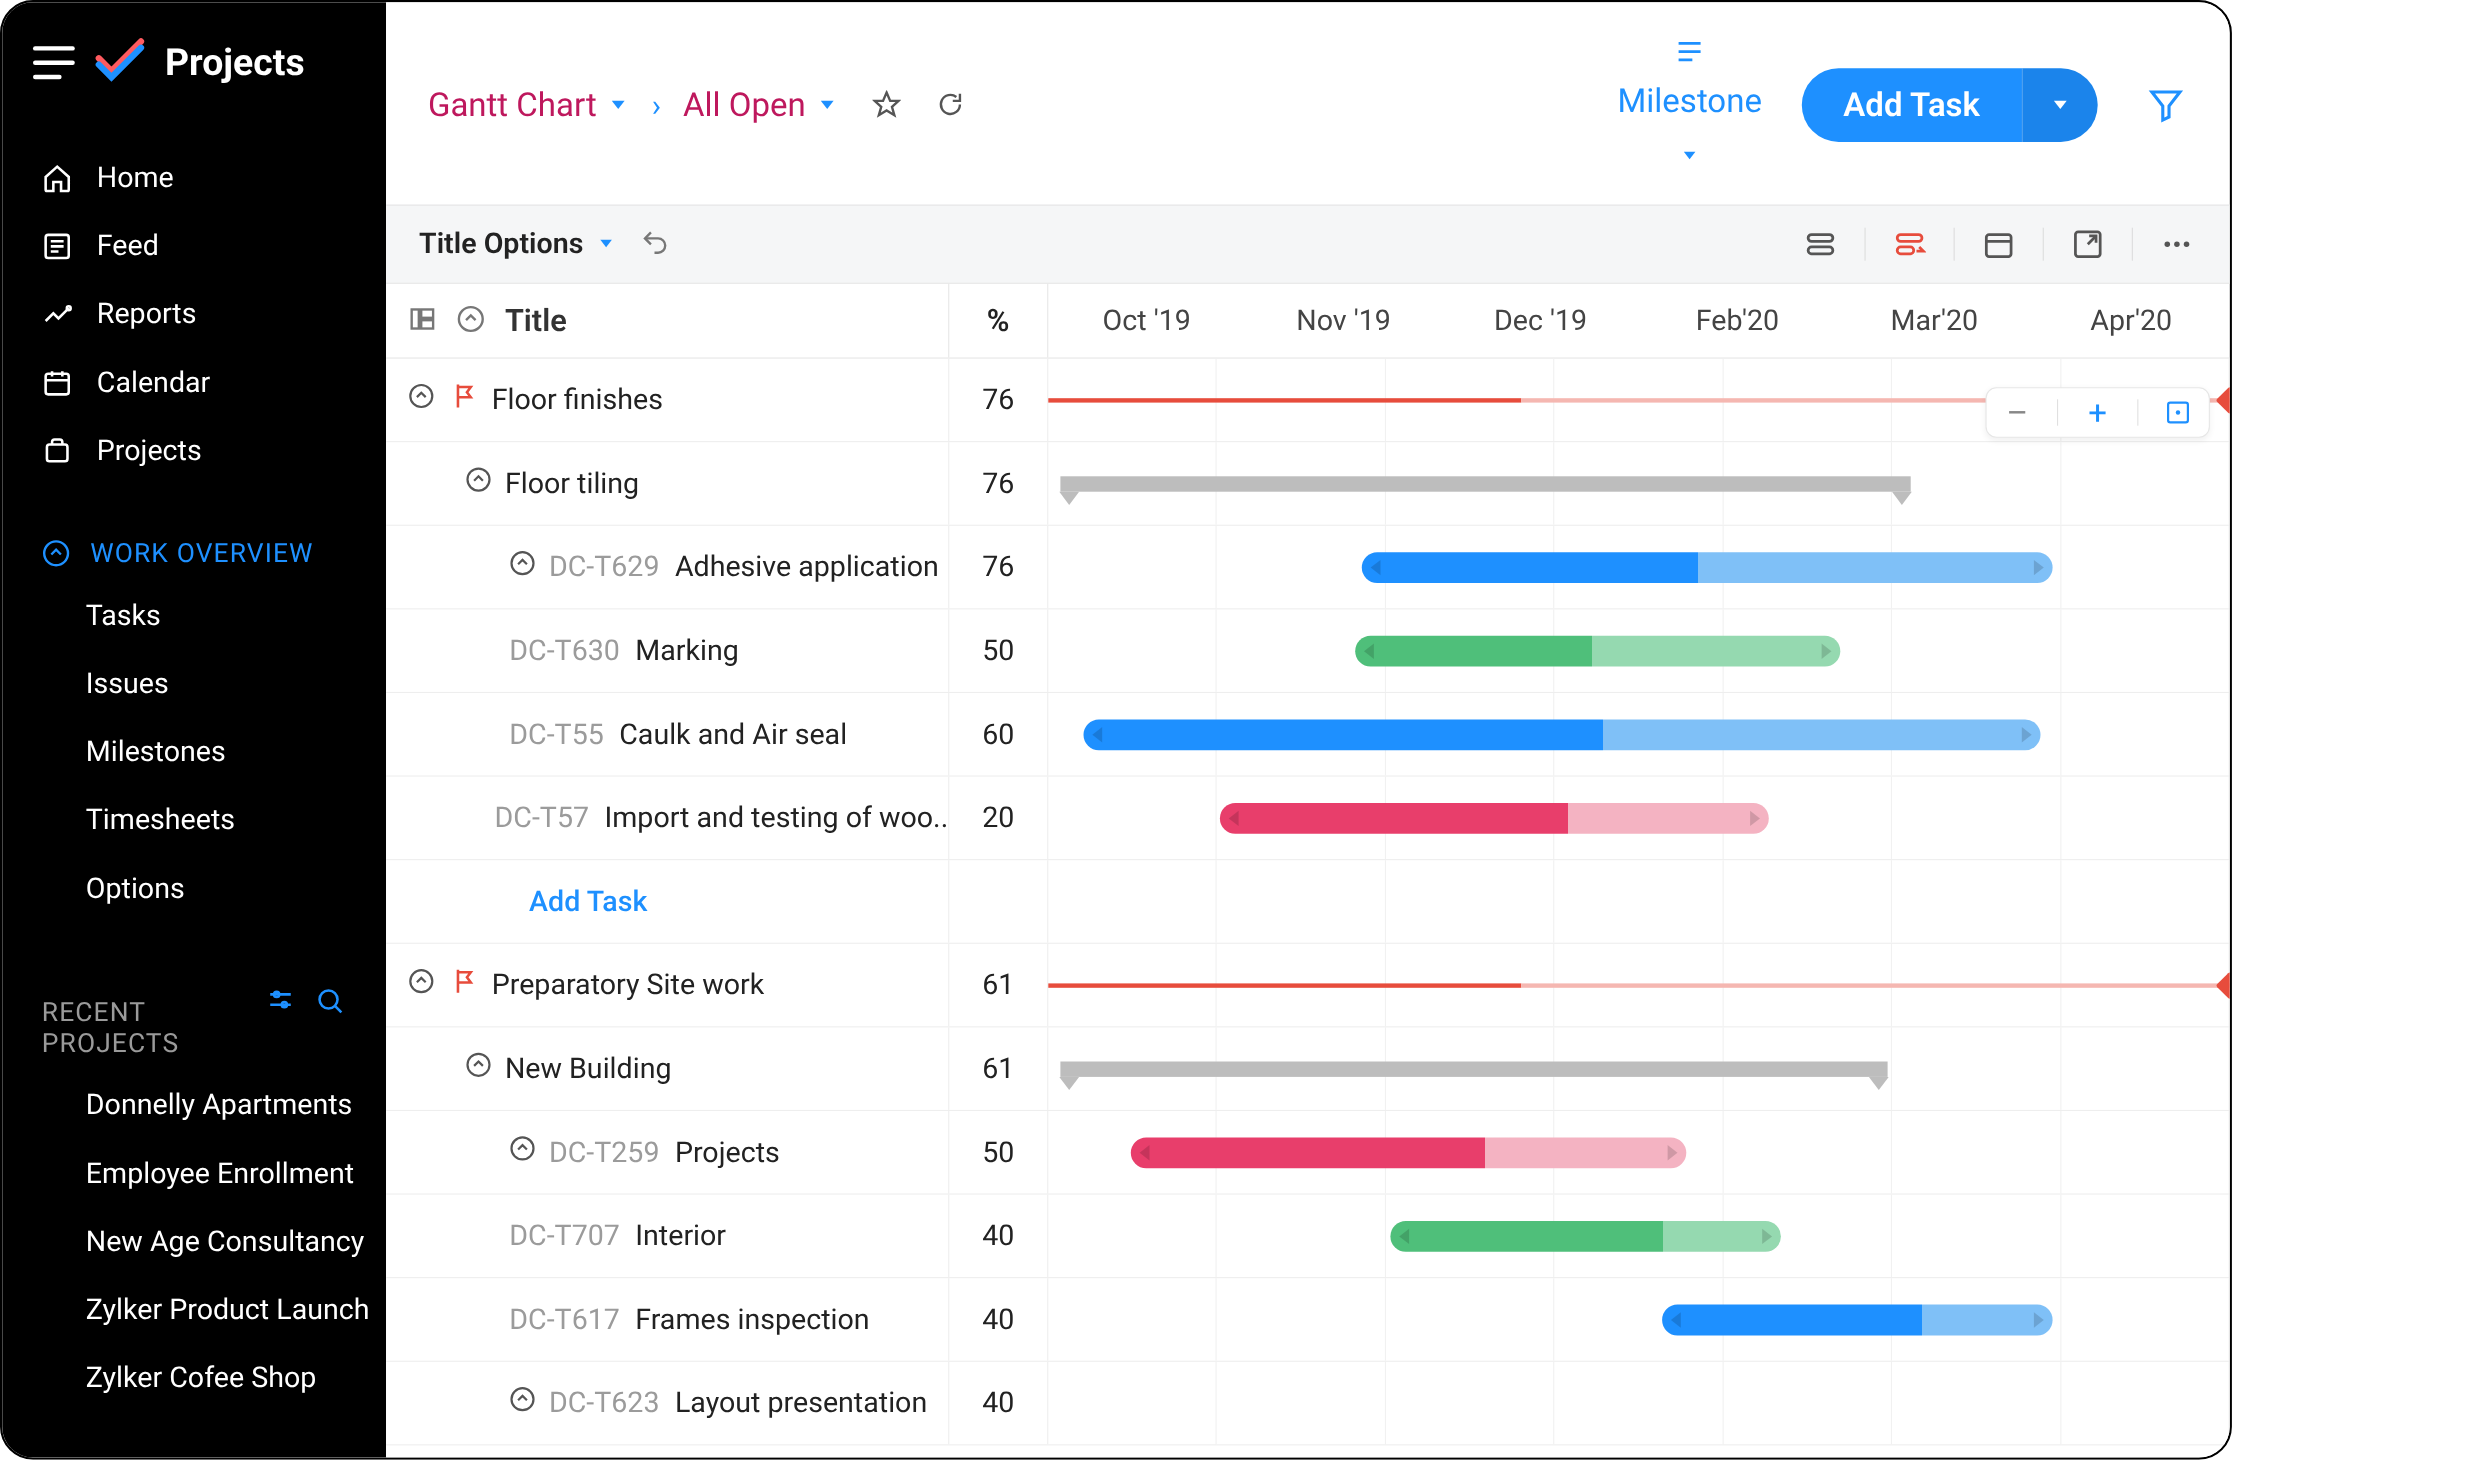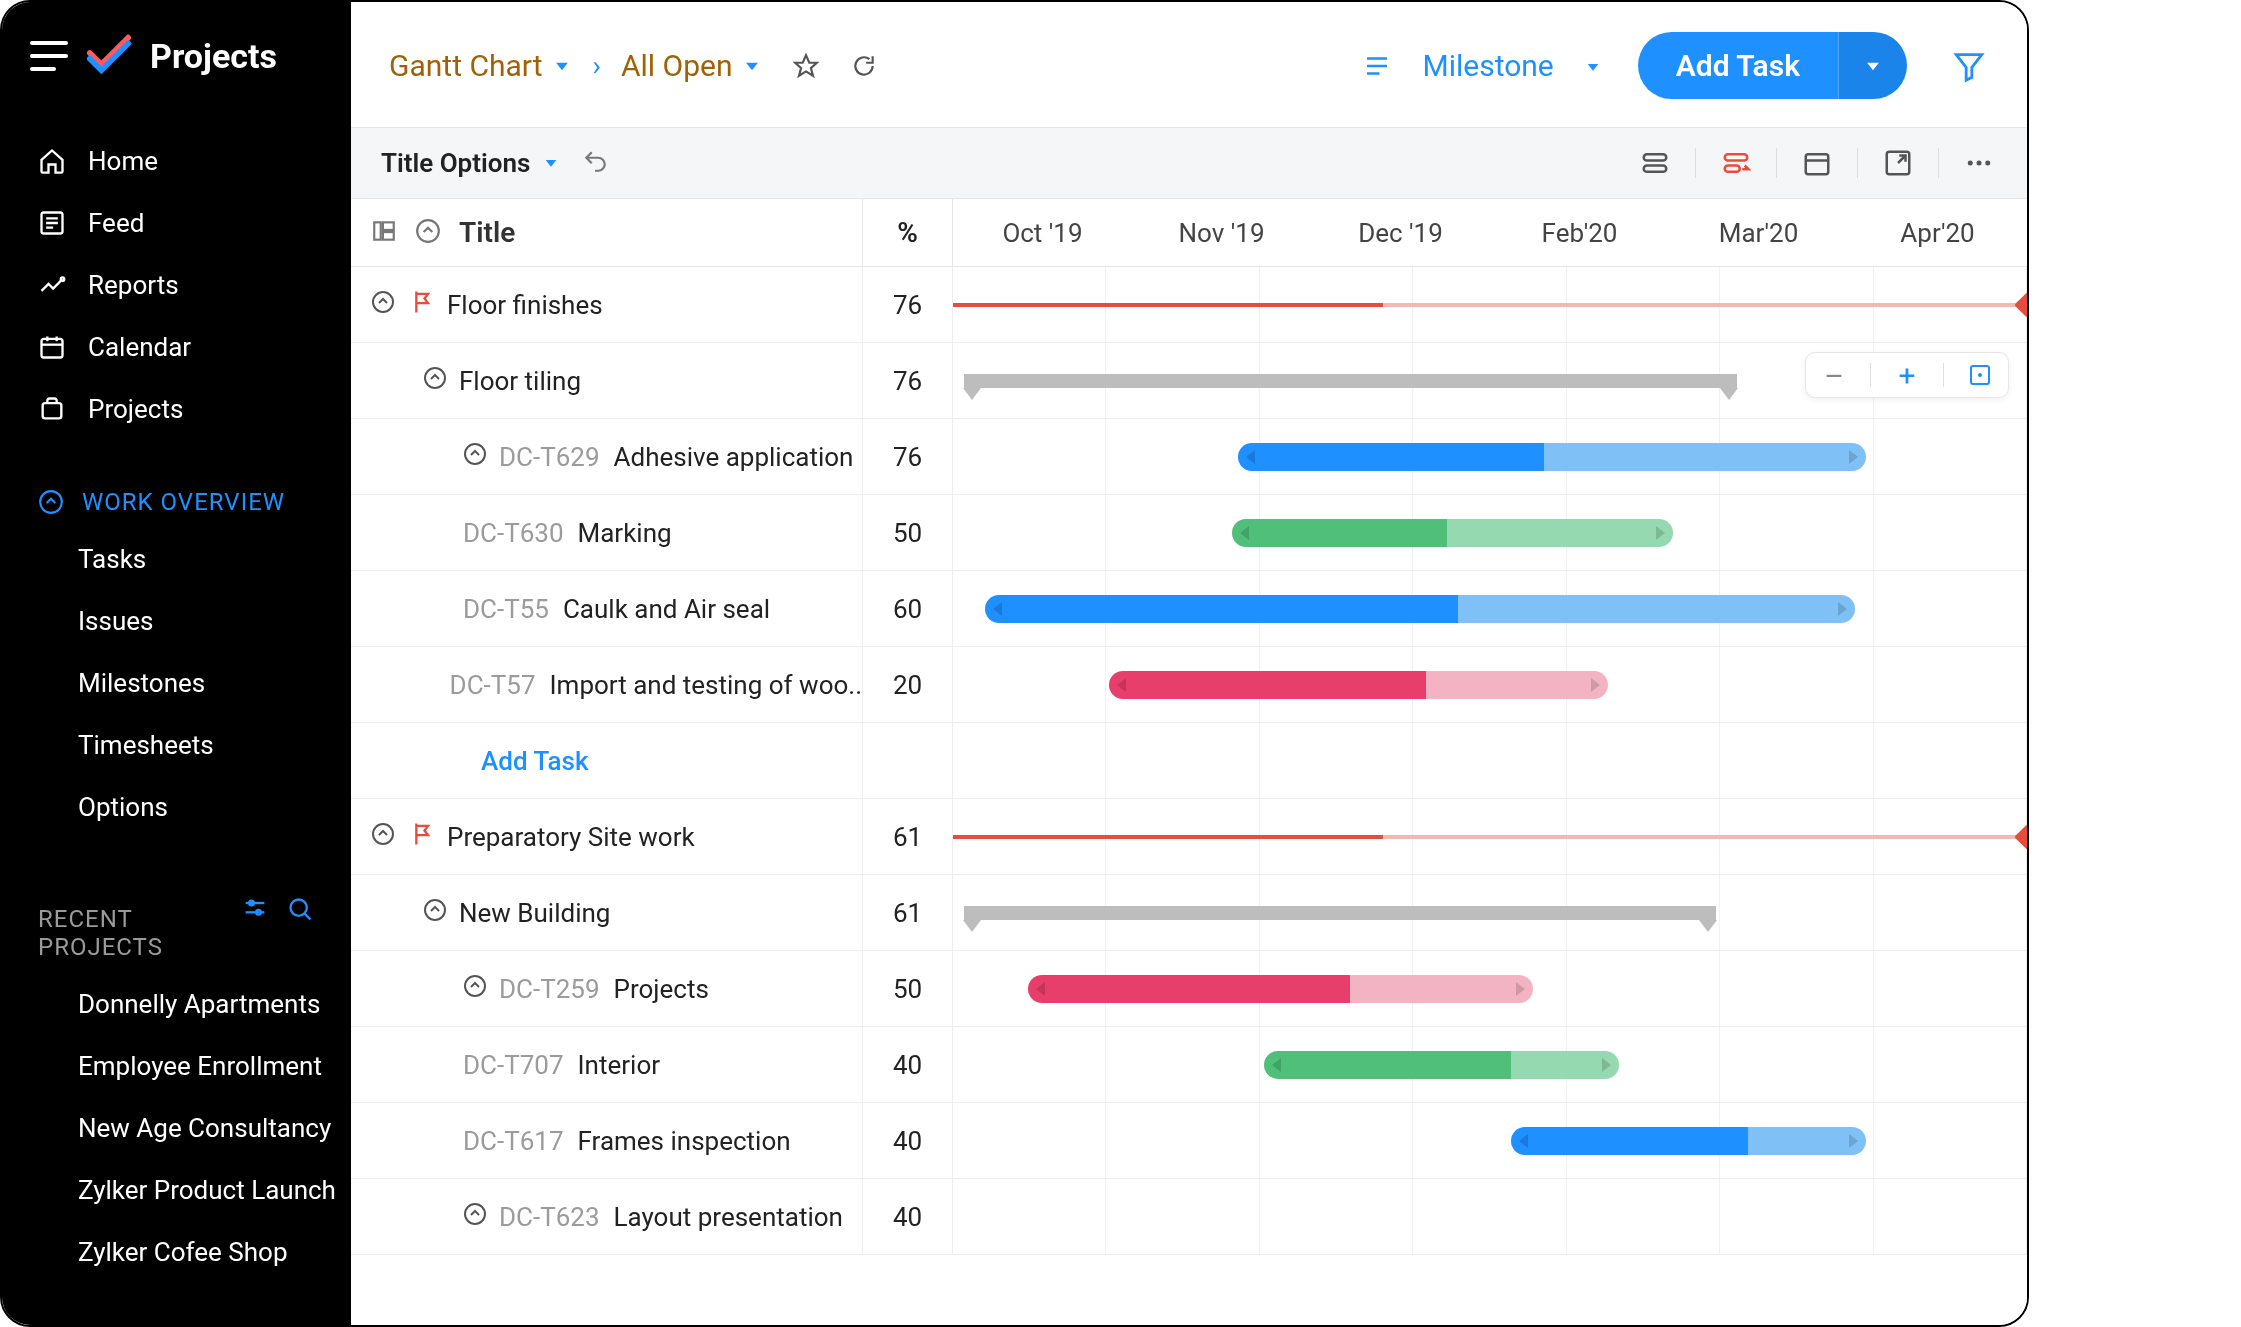--- a/index.html
+++ b/index.html
@@ -27,27 +27,27 @@
   .section-head .circ svg { width:26px; height:26px; fill:none; stroke:#1e90ff; stroke-width:2; }
   .section-head.rp { color:#9a9a9a; justify-content:space-between; }
   .section-head.rp .title { flex:1;margin-top:41px; }
   .section-head.rp .tools { display:flex; gap:18px; }
   .section-head.rp .tools svg { width:28px; height:28px; stroke:#1e90ff; fill:none; stroke-width:2; }
   .recent-item { padding:16px 36px 16px 76px; white-space:nowrap; overflow:hidden; }
 
   
   .main { flex:1; display:flex; flex-direction:column; background:#fff; }
   .topbar { display:flex; align-items:center; padding:30px 38px 28px 38px; gap:14px; }
-  .topbar .crumb { color:#a16207; font-size:30px; display:flex; align-items:center; gap:10px; cursor:pointer; }
+  .topbar .crumb { color:#be185d; font-size:30px; display:flex; align-items:center; gap:10px; cursor:pointer; }
   .topbar .crumb svg { width:20px; height:20px; fill:#1e90ff; }
   .topbar .sep { color:#1e90ff; font-size:28px; padding:0 6px; }
   .topbar .star, .topbar .refresh { width:28px; height:28px; margin-left:16px; display:flex; align-items:center; justify-content:center; }
   .topbar .star svg, .topbar .refresh svg { width:26px; height:26px; fill:none; stroke:#555; stroke-width:2; }
   .topbar .spacer { flex:1; }
-  .topbar .milestone { display:flex; align-items:center; gap:30px; color:#1e90ff; font-size:30px; margin-right:22px; cursor:pointer; }
+  .topbar .milestone { display:flex; align-items:center; gap:13px; color:#1e90ff; font-size:30px; margin-right:22px; cursor:pointer;flex-direction:column; }
   .topbar .milestone svg { width:30px; height:30px; stroke:#1e90ff; fill:none; stroke-width:2; }
   .topbar .milestone .chev svg { width:18px; height:18px; fill:#1e90ff; stroke:none; }
   .addtask { display:flex; align-items:stretch; background:#1e90ff; border-radius:60px; overflow:hidden; color:#fff; font-size:30px; font-weight:600; }
   .addtask .label { padding:16px 38px; cursor:pointer; }
   .addtask .split { background:rgba(0,0,0,0.08); padding:16px 24px; display:flex; align-items:center; border-left:1px solid rgba(255,255,255,.25); cursor:pointer;}
   .addtask .split svg { width:20px; height:20px; fill:#fff; }
   .topbar .filter { margin-left:28px; width:40px; height:40px; display:flex; align-items:center; justify-content:center; cursor:pointer; }
   .topbar .filter svg { width:34px; height:34px; fill:none; stroke:#1e90ff; stroke-width:2; }
 
   

